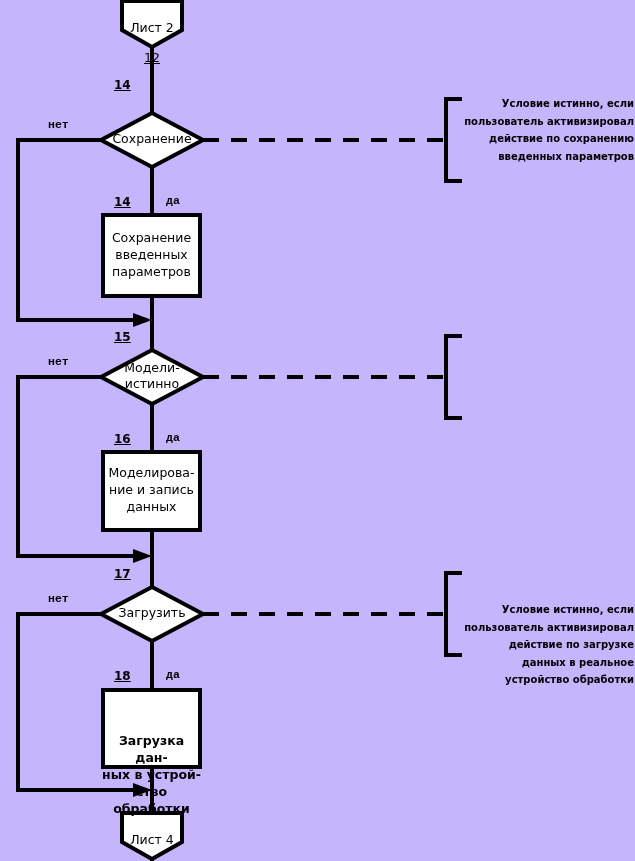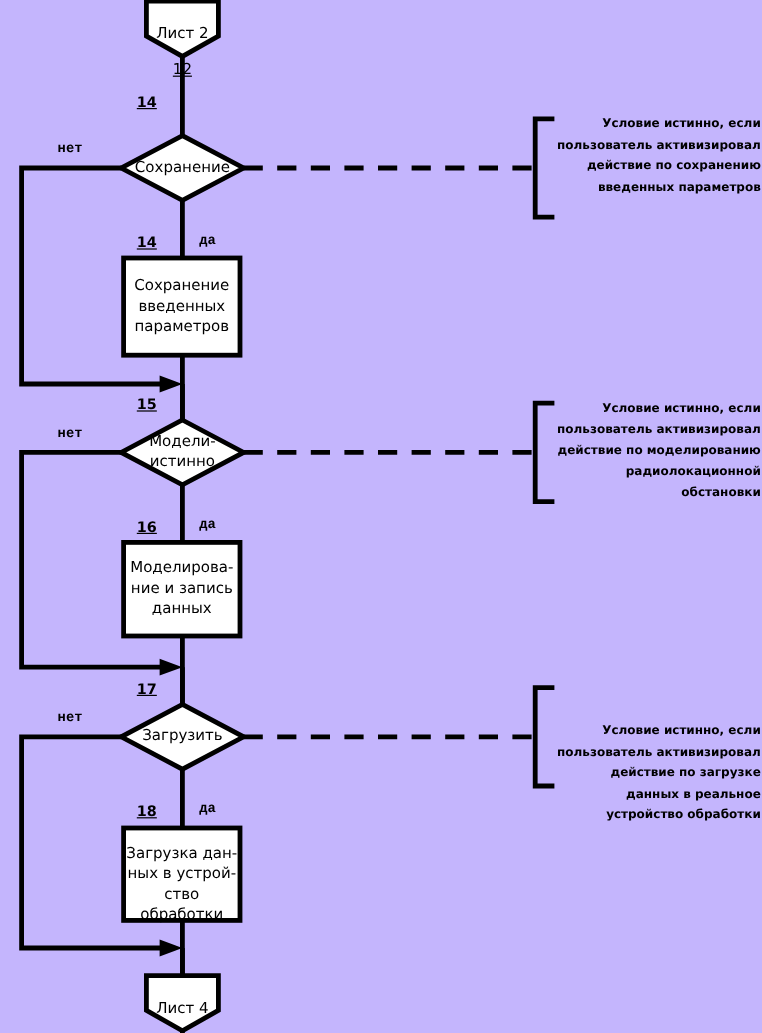--- a/index.html
+++ b/index.html
@@ -152,26 +152,25 @@
   <div class="edge-label" style="left:166px; top:431px;">да</div>
 
   <div class="node-text" style="left:103px; top:464px; width:97px;">Моделирова-
 ние и запись
 данных</div>
 
   <div class="node-text diamond-text" style="left:96px; top:605px; width:112px;">Загрузить</div>
   <div class="edge-label" style="left:48px; top:592px;">нет</div>
   <div class="edge-label" style="left:166px; top:668px;">да</div>
 
-  <div class="node-text" style="left:101px; top:702px; width:101px;">Загрузка дан-
+  <div class="node-text" style="left:101px; top:732px; width:101px;font-weight:bold;">Загрузка дан-
 ных в устрой-
 ство обработки</div>
 
   <div class="node-text conn-text" style="left:116px; top:817px; width:72px;">
     <div>Лист 4</div>
     
   </div>
 
   <div class="note" style="left:462px; top:95px;">Условие истинно, если пользователь активизировал действие по сохранению введенных параметров</div>
-  <div class="note" style="left:462px; top:332px;">Условие истинно, если пользователь активизировал действие по моделированию радиолокационной обстановки</div>
   <div class="note" style="left:462px; top:601px;">Условие истинно, если пользователь активизировал действие по загрузке данных в реальное устройство обработки</div>
 
 </div>
 
 </body></html>

